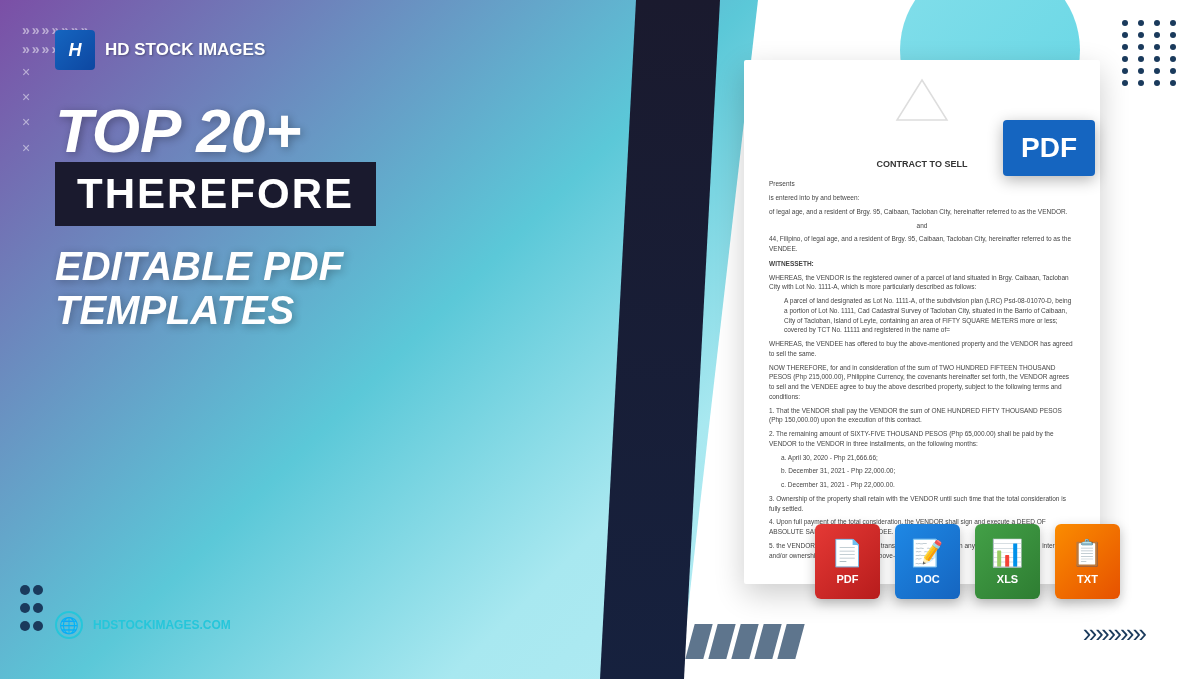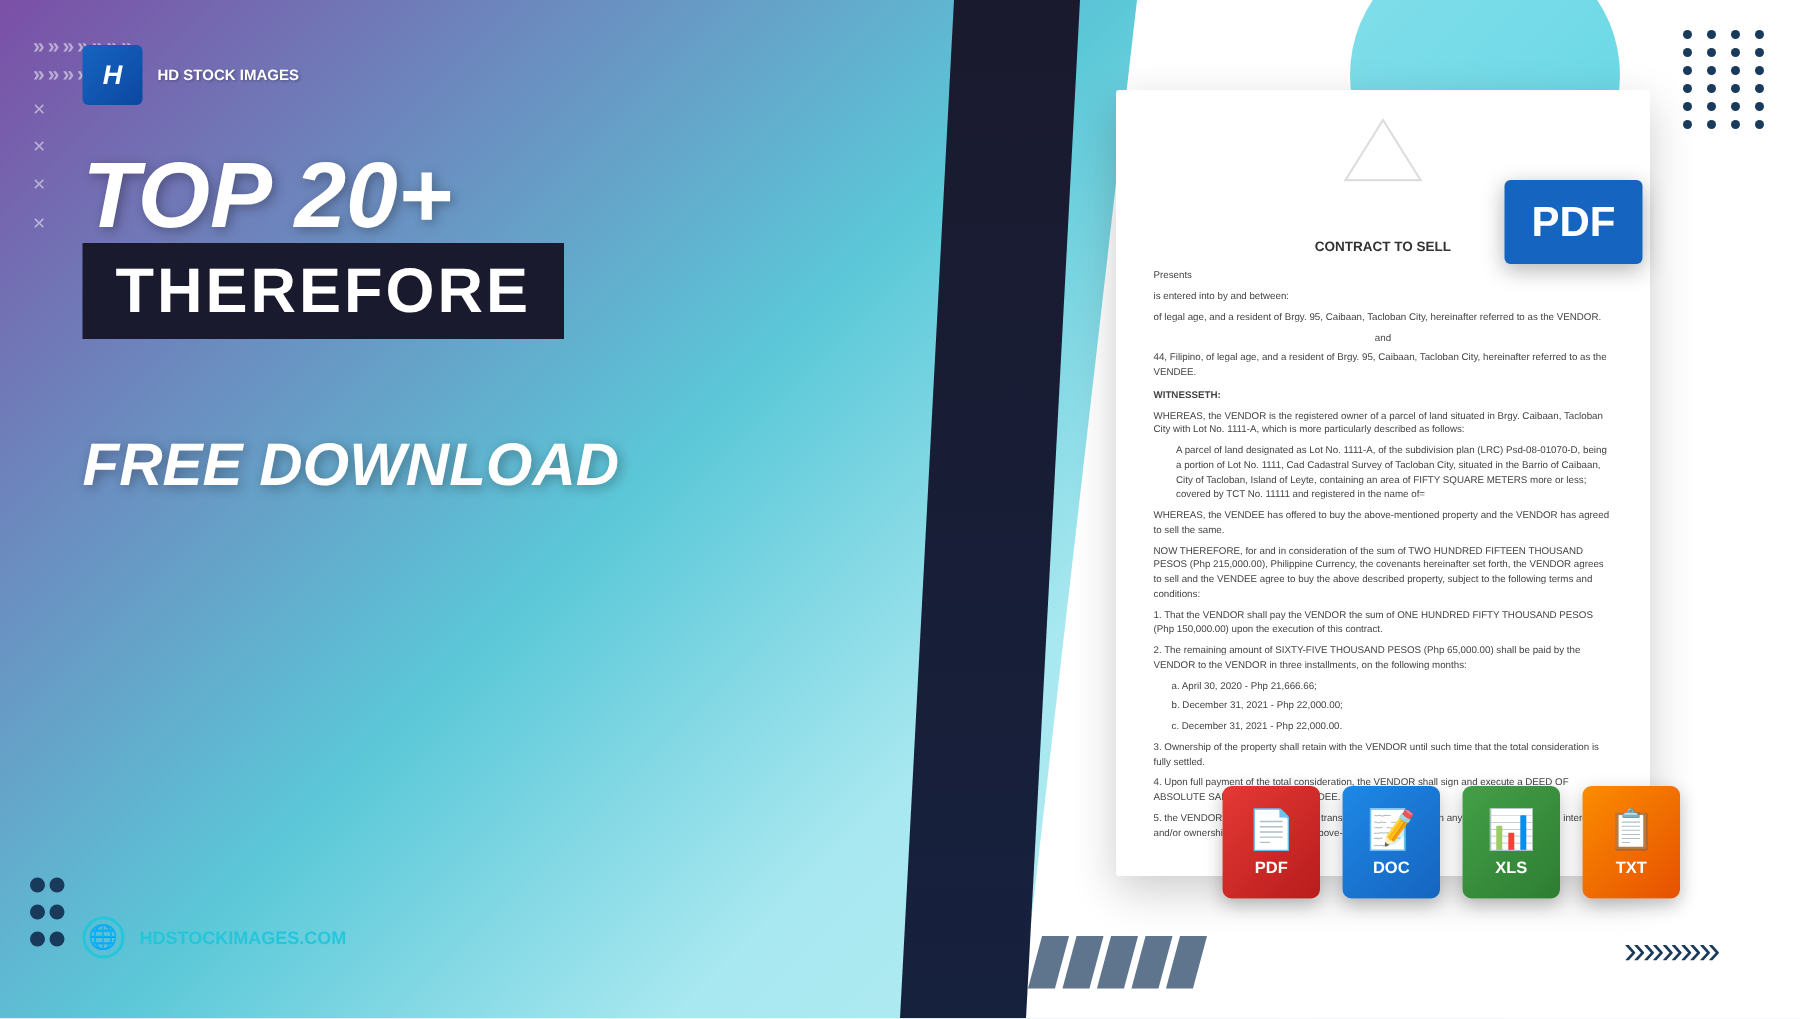--- a/index.html
+++ b/index.html
@@ -93,21 +93,21 @@
       align-items: center;
       justify-content: center;
       color: white;
       font-weight: 900;
       font-size: 18px;
       font-style: italic;
     }
 
     .logo-text {
       color: white;
-      font-size: 10px;
+      font-size: 17px;
       font-weight: 700;
       line-height: 1.3;
       text-shadow: 1px 1px 2px rgba(0,0,0,0.3);
     }
 
     
     .main-content {
       position: absolute;
       left: 55px;
       top: 100px;
@@ -400,22 +400,21 @@
   <div class="logo-box">
     <span>H</span>
   </div>
   <div class="logo-text">HD STOCK IMAGES</div>
 </div>
 
 <div class="main-content">
   <div class="top-title">TOP 20+</div>
   <div class="contract-badge">THEREFORE</div>
   <div class="subtitle">
-    <br>
-    <span>FREE DOWNLOAD</span>
+    <span>EDITABLE PDF TEMPLATES</span><br>
   </div>
 </div>
 
 <div class="website-url">
   <div class="globe-icon">🌐</div>
   <span class="url-text">HDSTOCKIMAGES.COM</span>
 </div>
 
 <div class="dots-bottom-left">
   <div class="dot-group">

